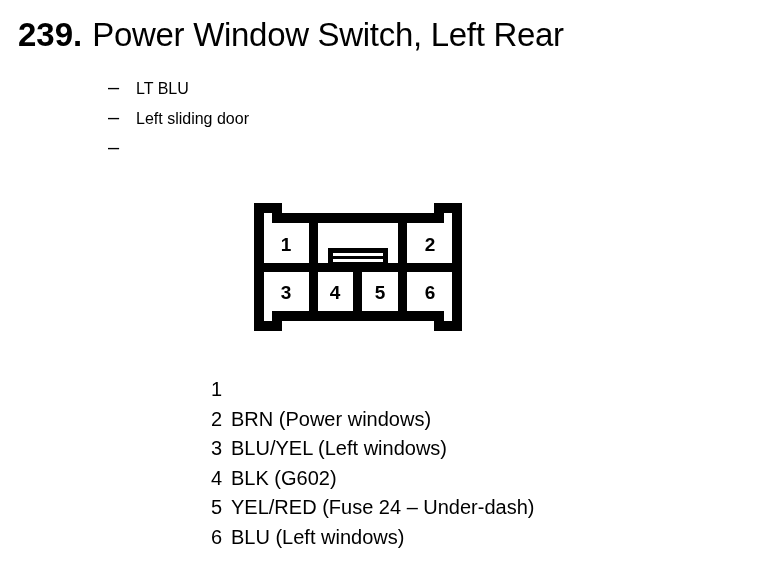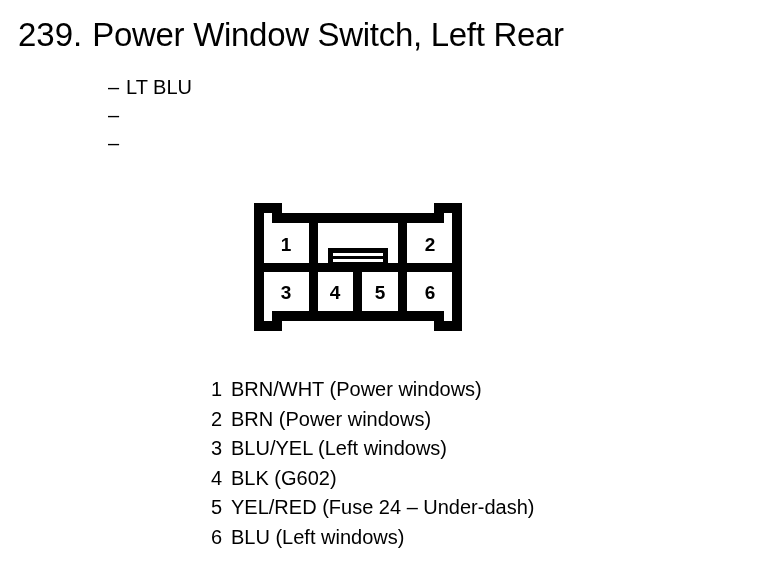--- a/index.html
+++ b/index.html
@@ -27,21 +27,21 @@
   }
   .title-text {
     font-size: 33px;
     font-weight: normal;
     line-height: 38px;
     letter-spacing: -0.3px;
     display: inline;
   }
   .title-num {
     font-size: 33px;
-    font-weight: normal;
+    font-weight: bold;
     display: inline;
     margin-right: 10px;
     margin-top: 23px;
   }
 
   
   .subnotes {
     position: absolute;
     left: 108px;
     top: 73px;
@@ -53,21 +53,22 @@
     white-space: nowrap;
     display: flex;
     align-items: baseline;
   }
   .subnote-dash {
     width: 18px;
     flex: 0 0 18px;
     font-size: 20px;
   }
   .subnote-label {
-    font-size: 20px;
+    font-size: 16px;
+    margin-left: 10px;
   }
 
   
   .connector-wrap {
     position: absolute;
     left: 252px;
     top: 200px;
     width: 212px;
     height: 134px;
   }
@@ -115,20 +116,21 @@
   <span class="title-num">239.</span><span class="title-text">Power Window Switch, Left Rear</span>
 </div>
 
 <div class="subnotes">
   <div class="subnote-row">
     <span class="subnote-dash">–</span>
     <span class="subnote-label">LT BLU</span>
   </div>
   <div class="subnote-row">
     <span class="subnote-dash">–</span>
+    <span class="subnote-label">Left sliding door</span>
   </div>
   <div class="subnote-row">
     <span class="subnote-dash">–</span>
   </div>
 </div>
 
 <div class="connector-wrap">
   <svg class="connector-svg" viewBox="0 0 212 134" xmlns="http://www.w3.org/2000/svg">
 
     <path fill="#000000" fill-rule="evenodd" d="M 2,3
@@ -177,21 +179,20 @@
     <text class="pin-num" x="34" y="99" text-anchor="middle">3</text>
     <text class="pin-num" x="83" y="99" text-anchor="middle">4</text>
     <text class="pin-num" x="128" y="99" text-anchor="middle">5</text>
     <text class="pin-num" x="178" y="99" text-anchor="middle">6</text>
   </svg>
 </div>
 
 <div class="legend">
   <div class="legend-row">
     <span class="legend-num">1</span>
-    <span class="legend-desc">BRN/WHT (Power windows)</span>
   </div>
   <div class="legend-row">
     <span class="legend-num">2</span>
     <span class="legend-desc">BRN (Power windows)</span>
   </div>
   <div class="legend-row">
     <span class="legend-num">3</span>
     <span class="legend-desc">BLU/YEL (Left windows)</span>
   </div>
   <div class="legend-row">

